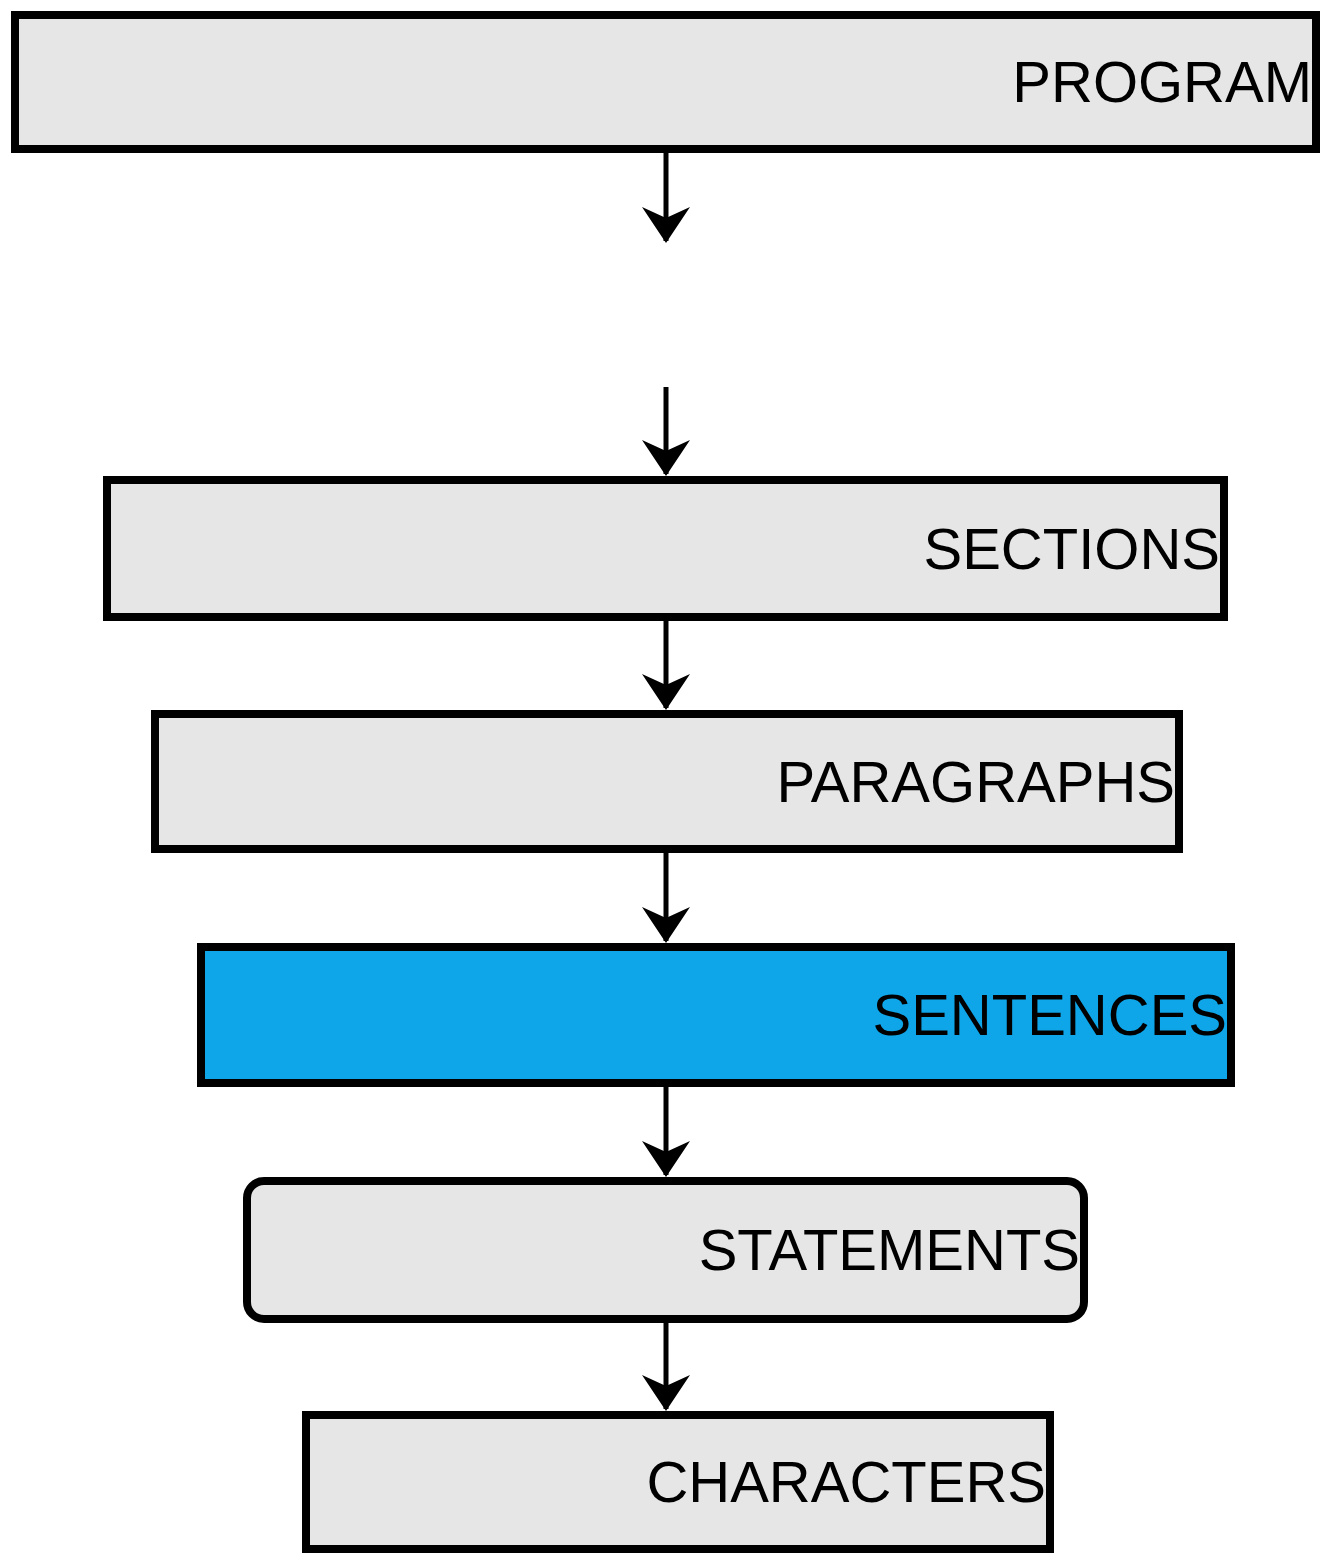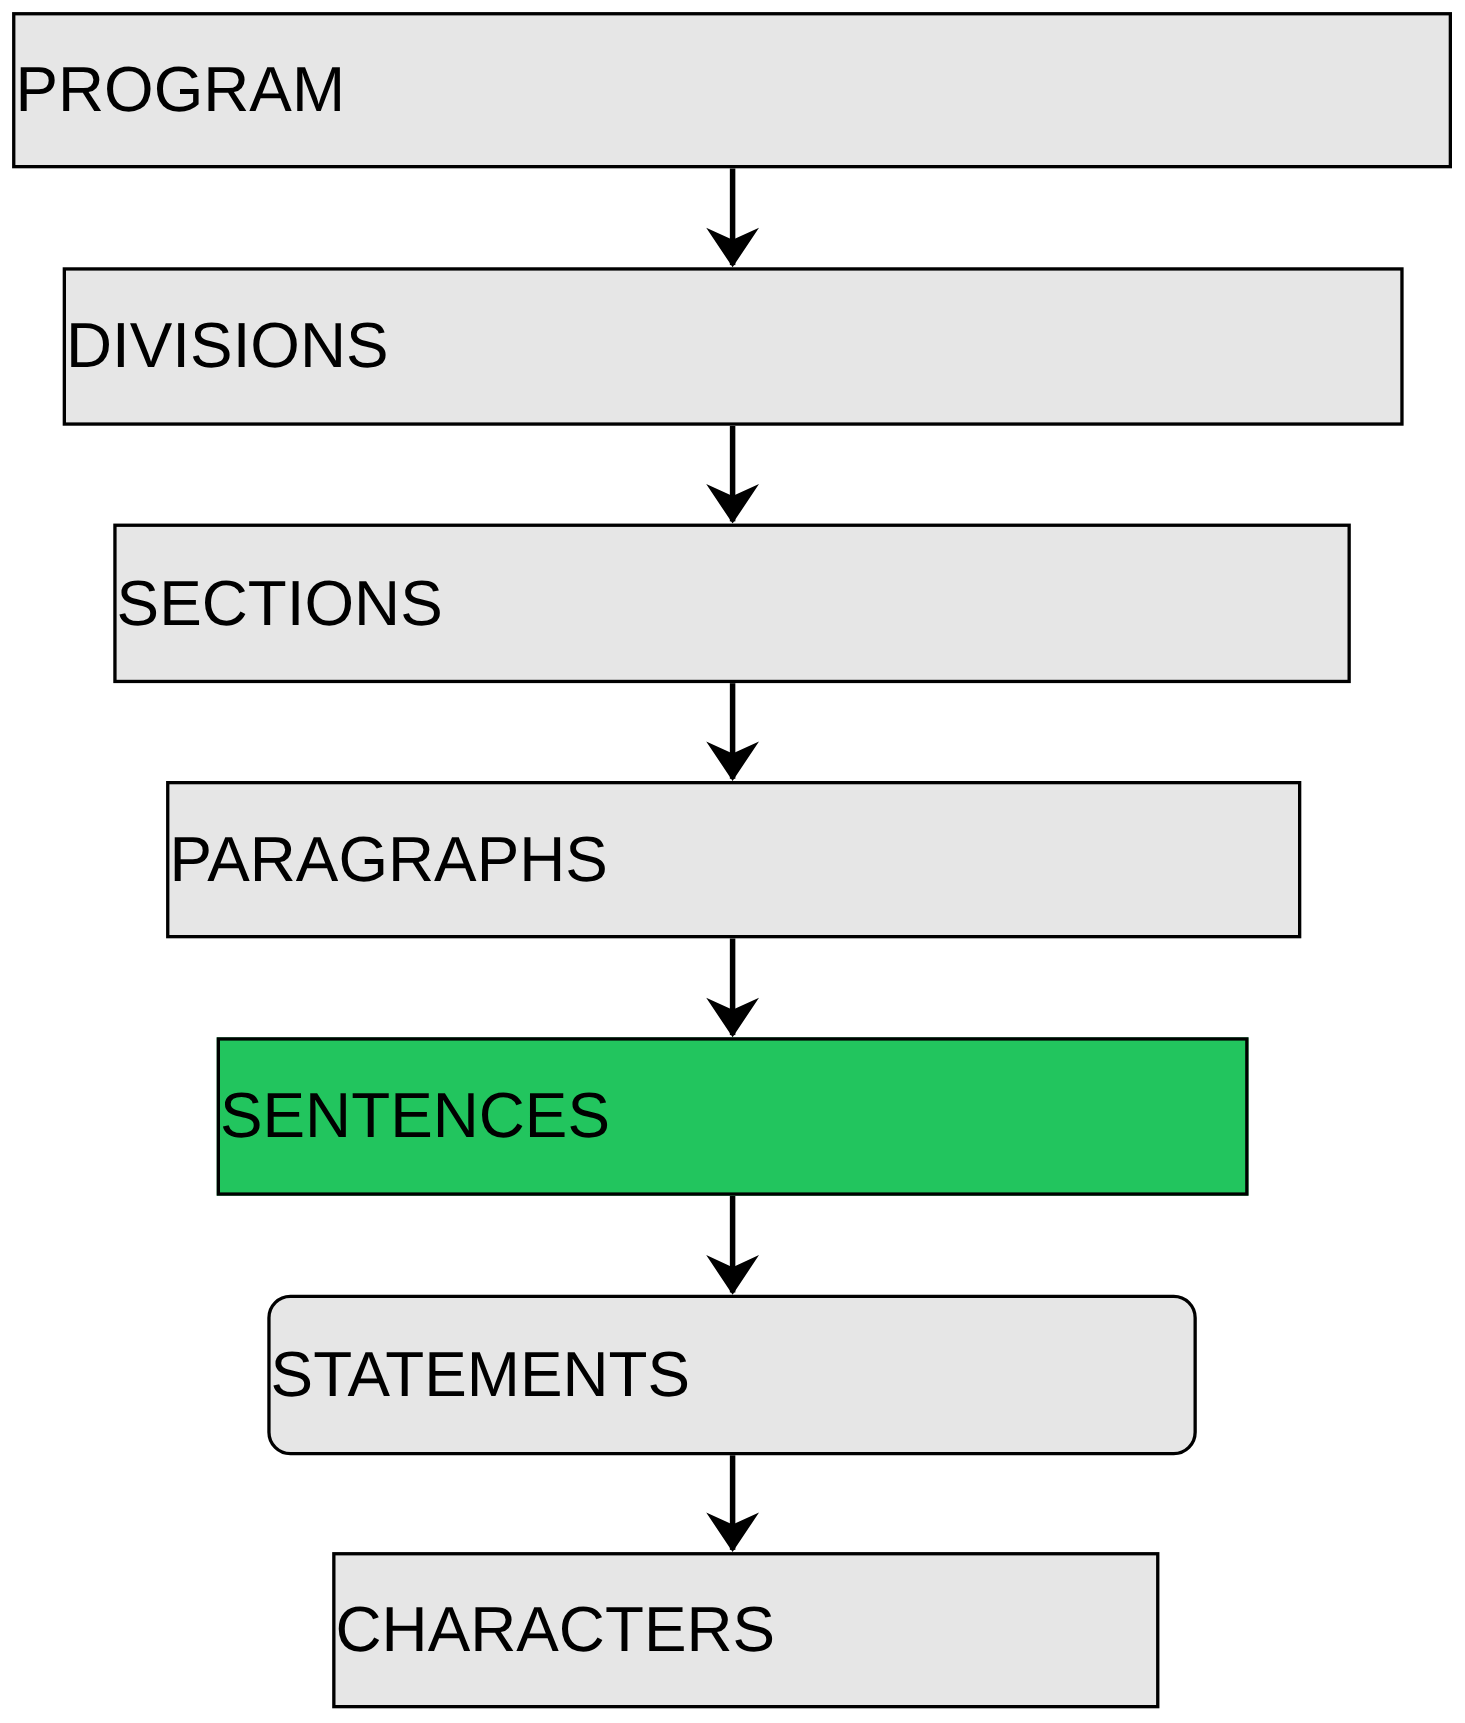--- a/index.html
+++ b/index.html
@@ -16,24 +16,24 @@
   #diagram {
     position: relative;
     width: 1332px;
     height: 1566px;
     background: #ffffff;
   }
   .node {
     position: absolute;
     box-sizing: border-box;
     background: #e6e6e6;
-    border: 3px solid #0f172a;
+    border: 8px solid #0f172a;
     display: flex;
     align-items: center;
-    justify-content: flex-start;
+    justify-content: flex-end;
   }
   .node-label {
     font-family: "Liberation Sans", sans-serif;
     font-size: 58px;
     font-weight: 400;
     color: #000000;
     letter-spacing: 0px;
     line-height: 1;
     white-space: nowrap;
     user-select: none;
@@ -77,33 +77,30 @@
       <g>
         <line x1="666" y1="1323" x2="666" y2="1409" stroke="#000000" stroke-width="5"></line>
         <polygon points="666,1411 690,1375 666,1386 642,1375" fill="#000000"></polygon>
       </g>
     </svg>
 
   <div class="node" style="left: 11px; top: 11px; width: 1309px; height: 142px; background: rgb(230, 230, 230); border-color: rgb(0, 0, 0);">
     <span class="node-label">PROGRAM</span>
   </div>
 
-  <div class="node" style="left: 57px; top: 243px; width: 1219px; height: 144px; background: rgb(230, 230, 230); border-color: rgb(0, 0, 0);">
-    <span class="node-label">DIVISIONS</span>
-  </div>
 
   <div class="node" style="left: 103px; top: 476px; width: 1125px; height: 145px; background: rgb(230, 230, 230); border-color: rgb(0, 0, 0);">
     <span class="node-label">SECTIONS</span>
   </div>
 
   <div class="node" style="left: 151px; top: 710px; width: 1032px; height: 143px; background: rgb(230, 230, 230); border-color: rgb(0, 0, 0);">
     <span class="node-label">PARAGRAPHS</span>
   </div>
 
-  <div class="node" style="left: 197px; top: 943px; width: 938px; height: 144px; background: #22c55e; border-color: rgb(0, 0, 0);">
+  <div class="node" style="left: 197px; top: 943px; width: 1038px; height: 144px; background: #0ea5e9; border-color: rgb(0, 0, 0);">
     <span class="node-label">SENTENCES</span>
   </div>
 
   <div class="node" style="left: 243px; top: 1177px; width: 845px; height: 146px; background: rgb(230, 230, 230); border-color: rgb(0, 0, 0); border-radius: 21px;">
     <span class="node-label">STATEMENTS</span>
   </div>
 
   <div class="node" style="left: 290px; top: 1411px; width: 752px; height: 142px; background: rgb(230, 230, 230); border-color: rgb(0, 0, 0); margin-left: 12px;">
     <span class="node-label">CHARACTERS</span>
   </div>

